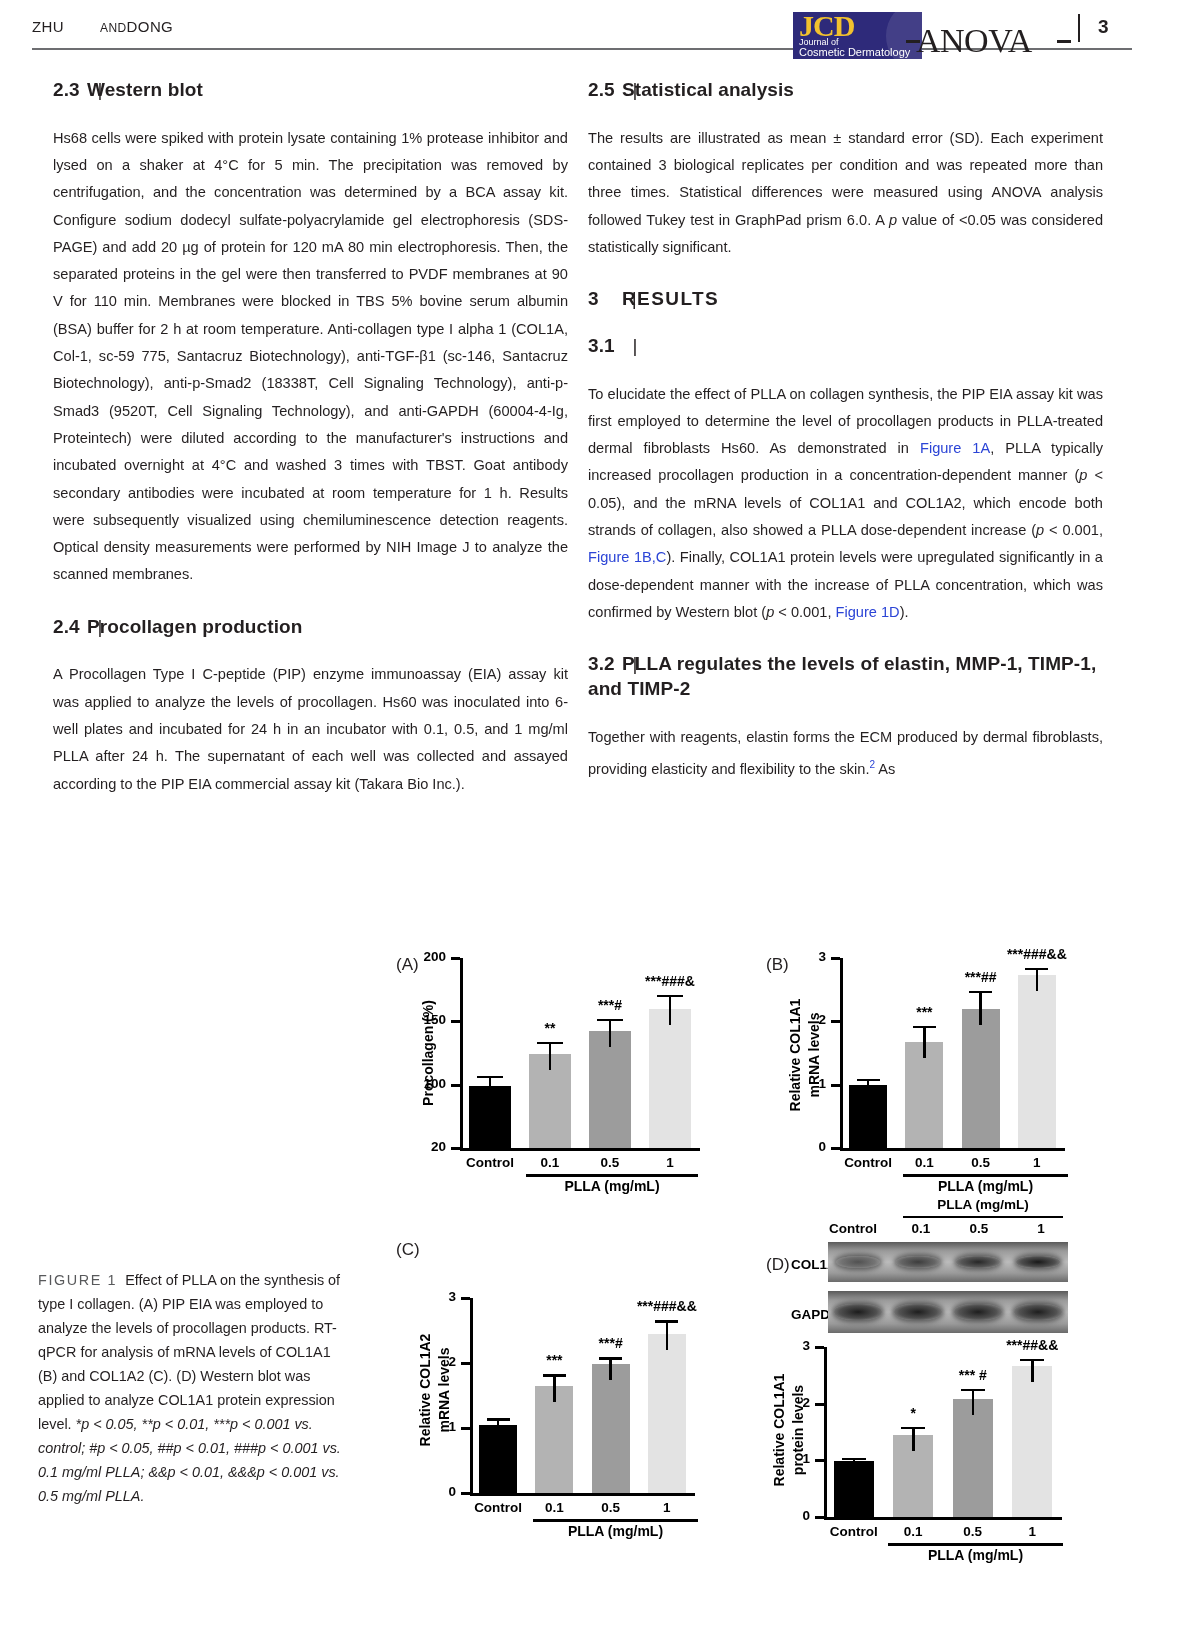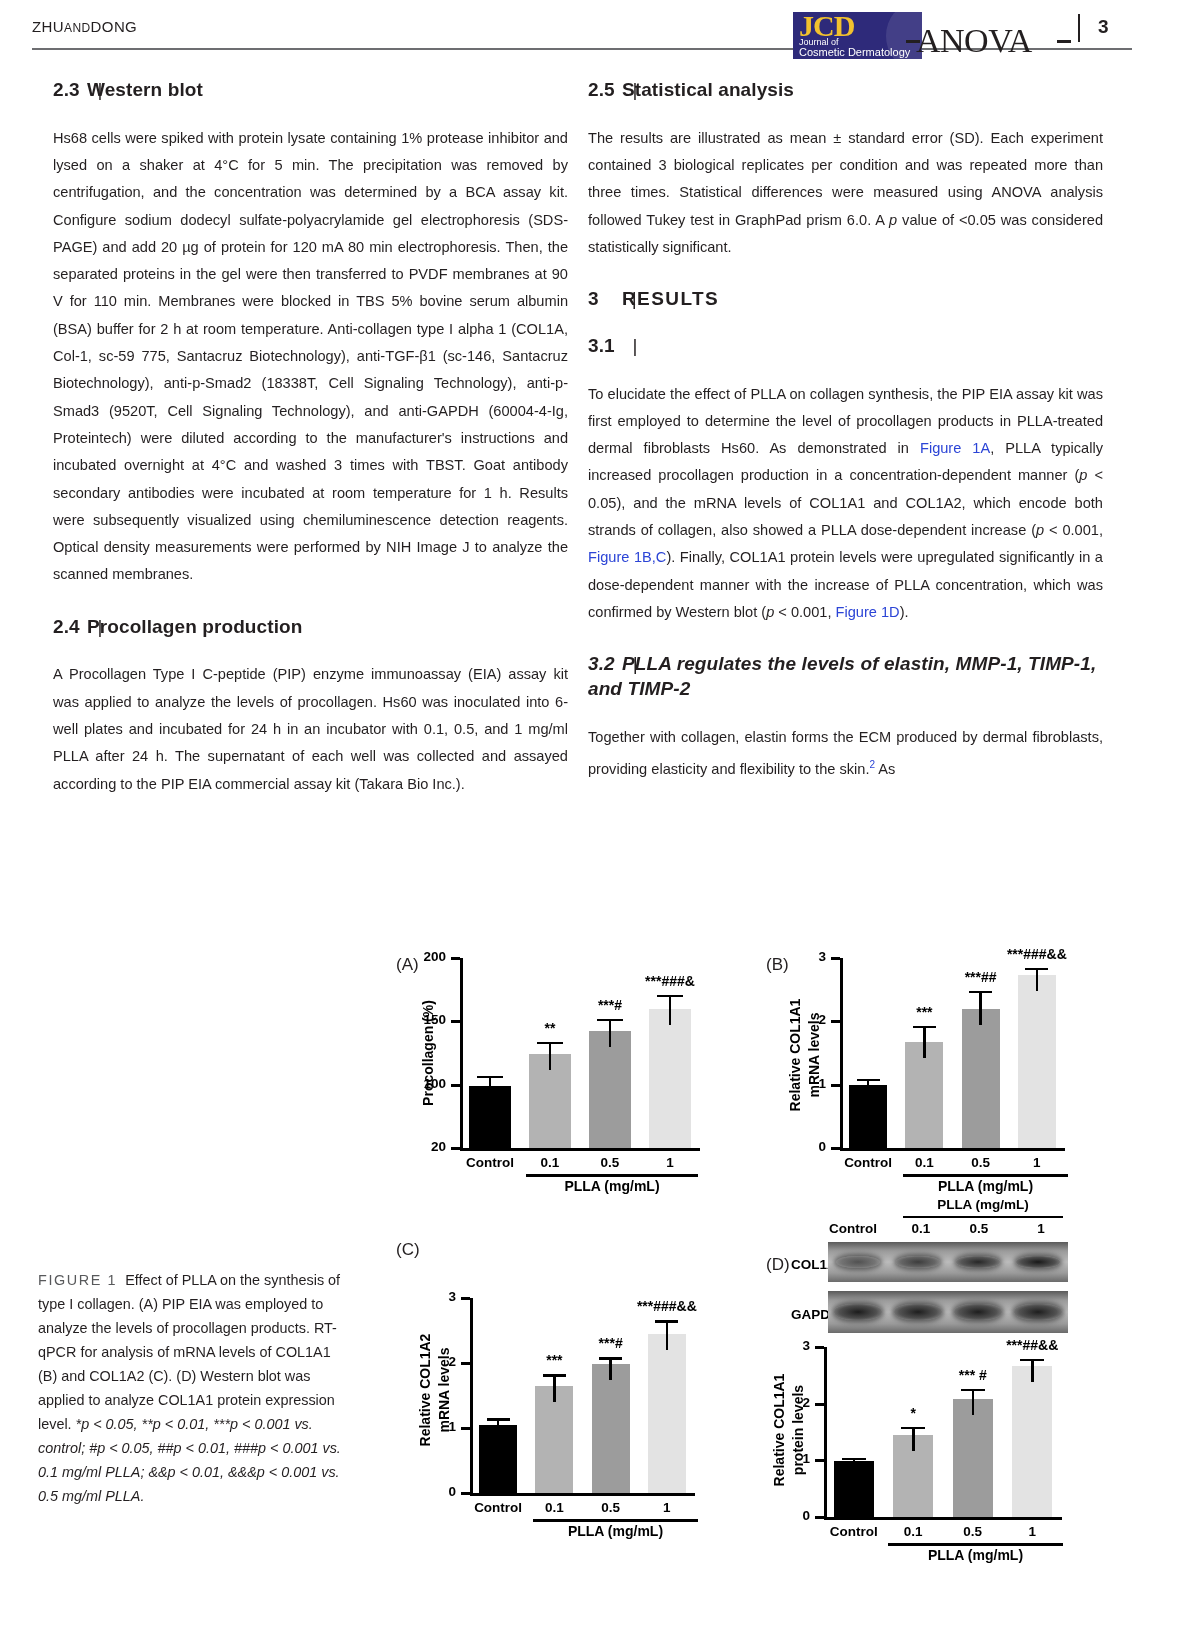--- a/index.html
+++ b/index.html
@@ -12,21 +12,21 @@
     position:relative;
     overflow:hidden;
   }
 
   
   .runhead { position:absolute; left:0; top:0; width:1200px; height:68px; }
   .runhead-text {
     position:absolute; left:32px; top:18px;
     font-size:15px; letter-spacing:.4px; color:#231f20;
   }
-  .runhead-text .sc { font-size:12px; }
+  .runhead-text .sc { font-size:12px;margin-left:36px; }
   .runhead-rule {
     position:absolute; left:32px; top:48px; width:1100px; height:2px;
     background:#6d6e71;
   }
   .jcd-logo {
     position:absolute; left:793px; top:12px; width:129px; height:47px;
     background:#2e2a7a; color:#fff; overflow:hidden;
   }
   .jcd-logo .jcd {
     position:absolute; left:6px; top:-3px;
@@ -69,21 +69,21 @@
   p.body {
     font-size:14.6px; line-height:27.3px; margin:0 0 26px 0;
     text-align:justify; text-justify:inter-word;
   }
   p.body.last { margin-bottom:0; }
   .lnk { color:#2b44d6; }
   .ital { font-style:italic; }
   sup.ref { color:#2b44d6; font-size:10px; vertical-align:super; }
 
   .gap-top { margin-top:40px; }
-  .gap-top2 { margin-top:46px;font-style:italic; }
+  .gap-top2 { margin-top:46px; }
 
   
   .figcap {
     position:absolute; left:38px; top:1268px; width:312px;
     font-size:14.4px; line-height:24px; color:#231f20;
   }
   .figcap .lbl { letter-spacing:1.6px; color:#58595b; }
 
   
   .figure { position:absolute; left:390px; top:950px; width:775px; height:660px; }
@@ -190,21 +190,21 @@
   <h2 class="sec">
     <span class="num">3.1</span><span class="bar">|</span>
   </h2>
 
   <p class="body"><span>To elucidate the effect of PLLA on collagen synthesis, the PIP EIA assay kit was first employed to determine the level of procollagen products in PLLA-treated dermal fibroblasts Hs60. As demonstrated in </span><span class="lnk">Figure 1A</span><span>, PLLA typically increased procollagen production in a concentration-dependent manner (</span><span class="ital">p</span><span> &lt; 0.05), and the mRNA levels of COL1A1 and COL1A2, which encode both strands of collagen, also showed a PLLA dose-dependent increase (</span><span class="ital">p</span><span> &lt; 0.001, </span><span class="lnk">Figure 1B,C</span><span>). Finally, COL1A1 protein levels were upregulated significantly in a dose-dependent manner with the increase of PLLA concentration, which was confirmed by Western blot (</span><span class="ital">p</span><span> &lt; 0.001, </span><span class="lnk">Figure 1D</span><span>).</span></p>
 
   <h2 class="sec gap-top2">
     <span class="num">3.2</span><span class="bar">|</span><span>PLLA regulates the levels of elastin, MMP-1, TIMP-1, and TIMP-2</span>
   </h2>
 
-  <p class="body last"><span>Together with collagen, elastin forms the ECM produced by dermal fibroblasts, providing elasticity and flexibility to the skin.</span><sup class="ref">2</sup><span> As</span></p>
+  <p class="body last"><span>Together with reagents, elastin forms the ECM produced by dermal fibroblasts, providing elasticity and flexibility to the skin.</span><sup class="ref">2</sup><span> As</span></p>
 </div>
 
 <div class="figcap">
   <span class="lbl">FIGURE 1</span>&nbsp;&nbsp;<span>Effect of PLLA on the synthesis of type I collagen. (A) PIP EIA was employed to analyze the levels of procollagen products. RT-qPCR for analysis of mRNA levels of COL1A1 (B) and COL1A2 (C). (D) Western blot was applied to analyze COL1A1 protein expression level. </span><span class="ital">*p &lt; 0.05, **p &lt; 0.01, ***p &lt; 0.001 vs. control; #p &lt; 0.05, ##p &lt; 0.01, ###p &lt; 0.001 vs. 0.1 mg/ml PLLA; &amp;&amp;p &lt; 0.01, &amp;&amp;&amp;p &lt; 0.001 vs. 0.5 mg/ml PLLA.</span>
 </div>
 
 <div class="figure">
 
   <div class="panel" id="panelA" style="left:0px; top:0px; width:330px; height:255px;">
     <div class="panel-letter" style="left:6px; top:5px;">(A)</div>

